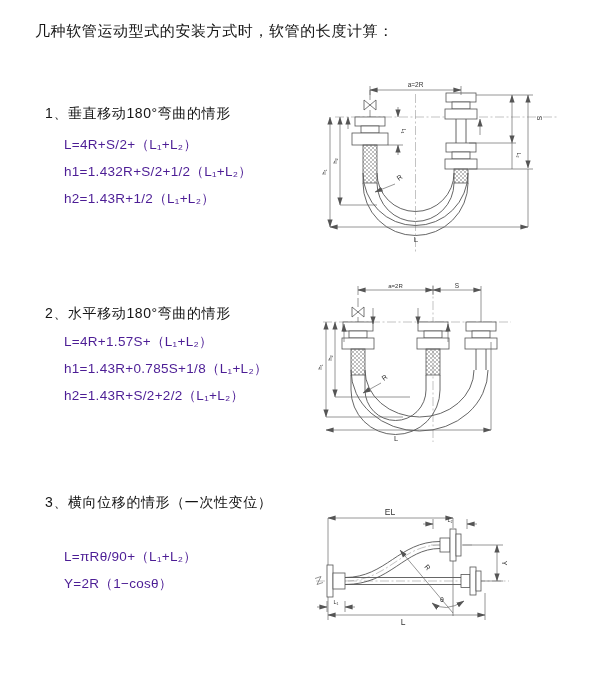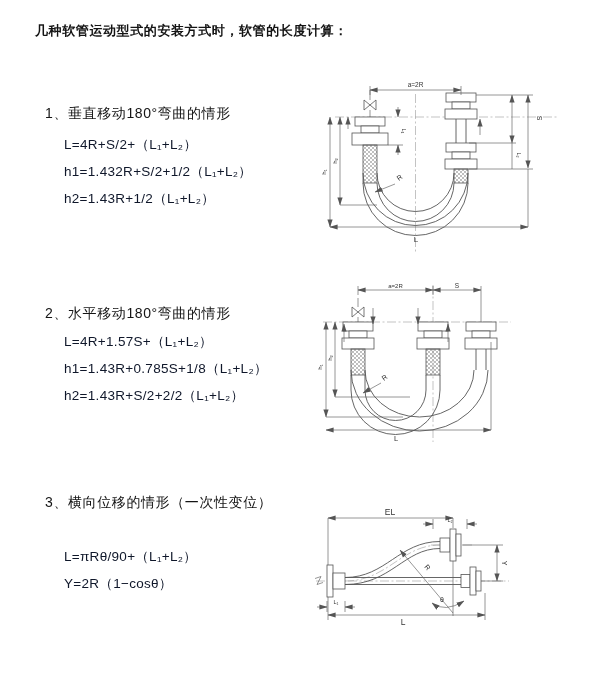--- a/index.html
+++ b/index.html
@@ -2,23 +2,23 @@
 <html><head>
 <meta charset="utf-8">
 <style>
   html,body { margin:0; padding:0; }
   body {
     width:600px; height:675px; background:#ffffff; position:relative;
     font-family:"Liberation Sans","DejaVu Sans",sans-serif; overflow:hidden;
   }
   .page { position:absolute; inset:0; background:#ffffff; }
   .t { position:absolute; white-space:nowrap; color:#141414; }
-  .title   { font-size:13px; font-weight:bold; letter-spacing:0.6px; }
+  .title   { font-size:15px; font-weight:normal; letter-spacing:0.6px; }
   .heading { font-size:14px;   font-weight:normal; letter-spacing:0.6px; }
-  .formula { font-size:13.5px; font-weight:normal; letter-spacing:0.3px; color:#0f172a; }
+  .formula { font-size:13.5px; font-weight:normal; letter-spacing:0.3px; color:#4c1d95; }
   .diag { position:absolute; }
   svg text { font-family:"Liberation Sans","DejaVu Sans",sans-serif; fill:#333; }
   .ln  { stroke:#555; stroke-width:0.9;  fill:none; }
   .fl  { fill:#fff;  stroke:#555; stroke-width:0.8; }
   .dim { stroke:#5f5f5f; stroke-width:0.65; fill:none; }
   .cl  { stroke:#9a9a9a; stroke-width:0.6; fill:none; stroke-dasharray:9 2.5 2 2.5; }
 </style>
 </head>
 <body>
 

